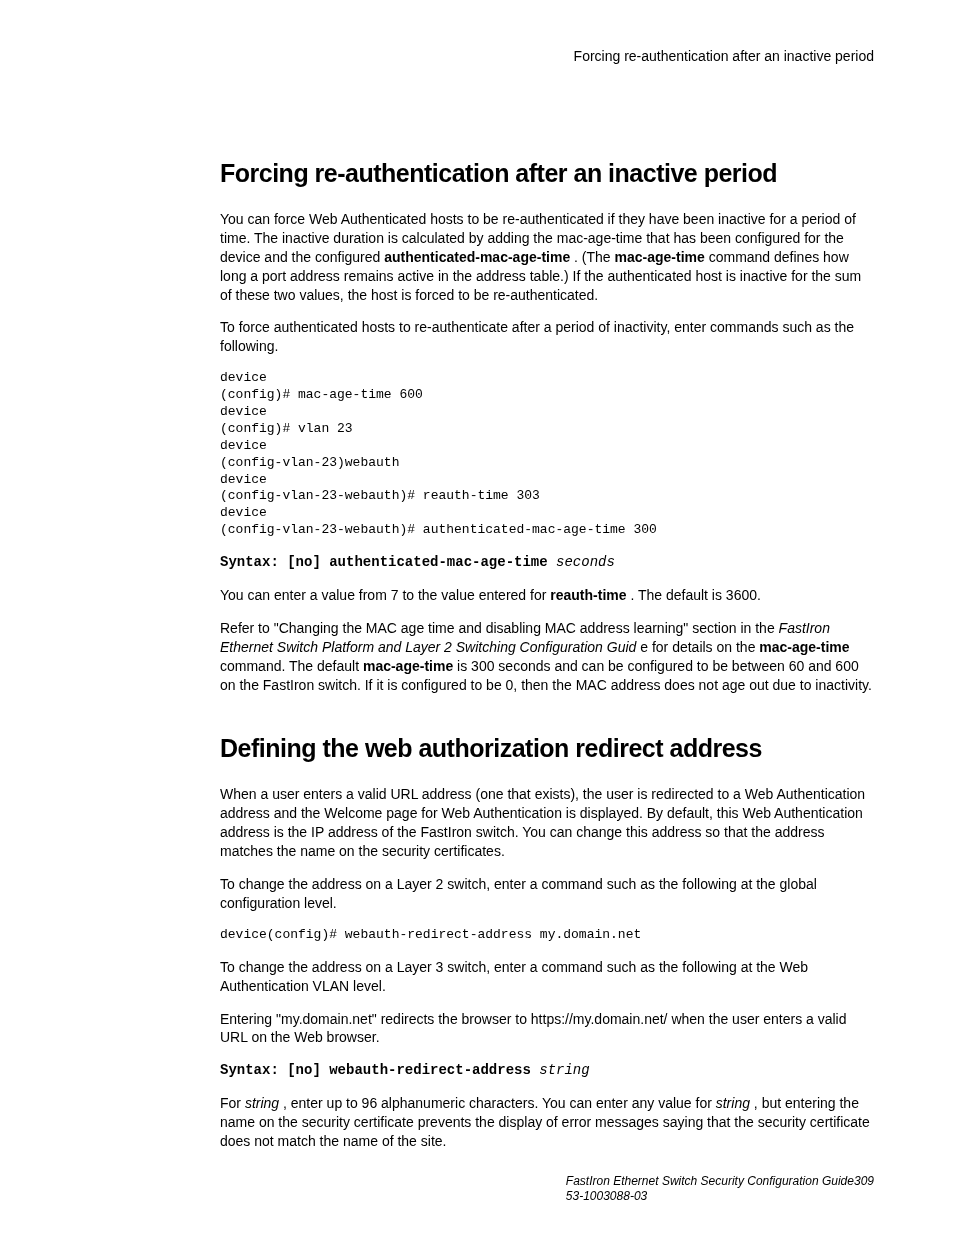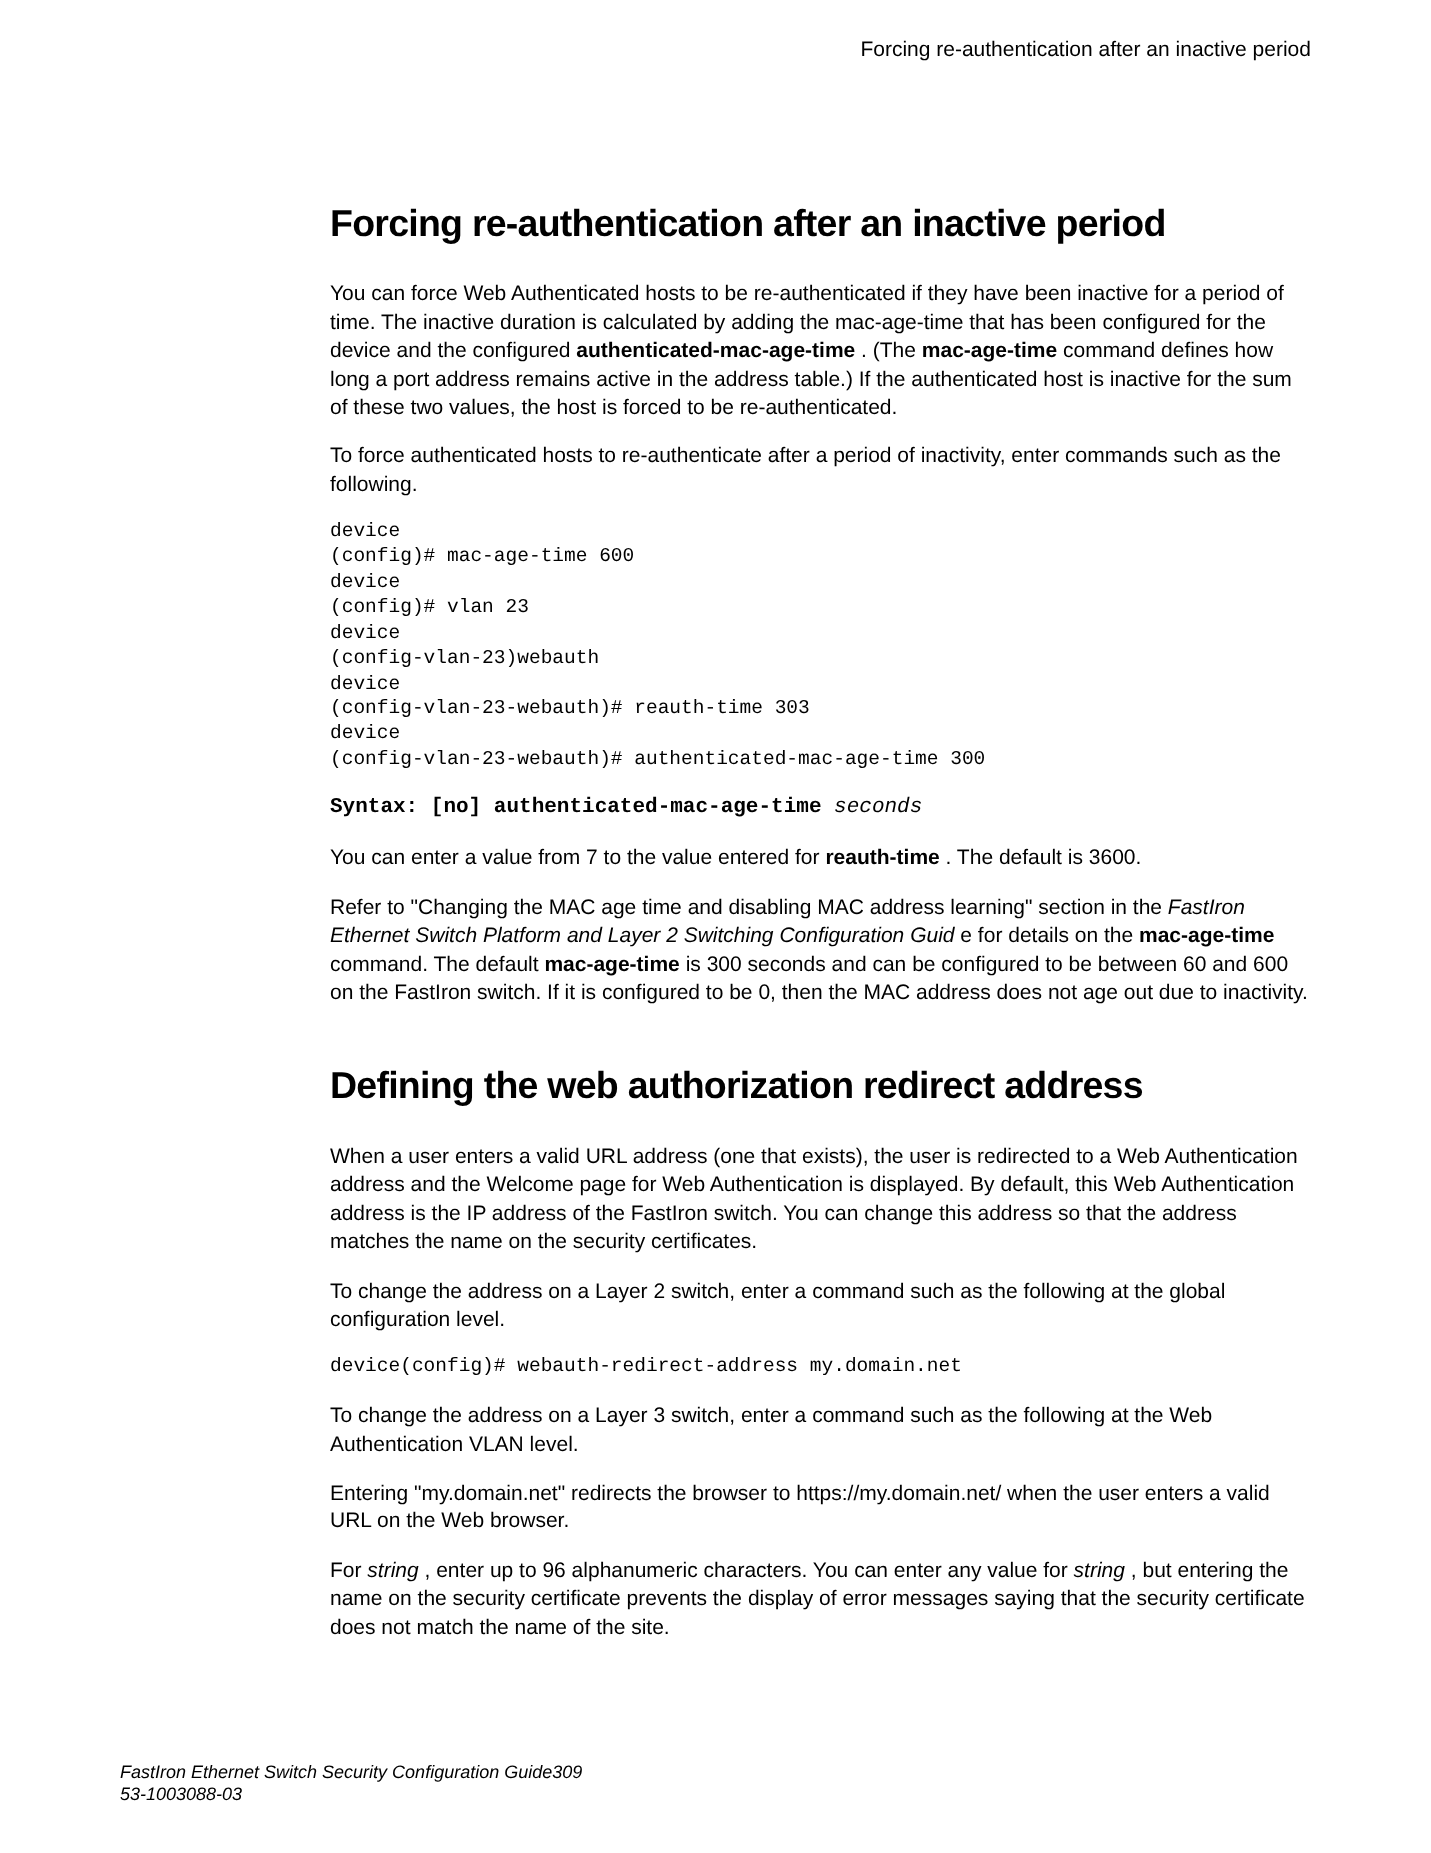--- a/index.html
+++ b/index.html
@@ -5,21 +5,21 @@
     * { margin: 0; padding: 0; box-sizing: border-box; }
     body {
       font-family: Arial, Helvetica, sans-serif;
       background: #fff;
       width: 954px;
       height: 1235px;
       position: relative;
       color: #000;
     }
     .page {
-      padding: 24px 80px 40px 220px;
+      padding: 48px 80px 40px 220px;
     }
     .header-right {
       text-align: right;
       font-size: 14px;
       margin-bottom: 95px;
       color: #000;
     }
     h1 {
       font-family: Arial, Helvetica, sans-serif;
       font-weight: bold;
@@ -49,21 +49,21 @@
     }
     .section2 {
       margin-top: 40px;
     }
     .footer {
       position: absolute;
       bottom: 30px;
       left: 80px;
       right: 80px;
       display: flex;
-      justify-content: flex-start;
+      justify-content: flex-end;
       font-size: 12px;
       font-style: italic;
     }
     .footer-left {
       line-height: 1.3;
     }
     .footer-right {
       font-style: italic;
     }
   </style>
@@ -111,20 +111,23 @@
 
     <p>To change the address on a Layer 2 switch, enter a command such as the following at the global configuration level.</p>
 
     <pre>device(config)# webauth-redirect-address my.domain.net</pre>
 
     <p>To change the address on a Layer 3 switch, enter a command such as the following at the Web Authentication VLAN level.</p>
 
 
     <p>Entering "my.domain.net" redirects the browser to https://my.domain.net/ when the user enters a valid URL on the Web browser.</p>
 
+    <p class="syntax-line">
+      <span class="bold">Syntax: [no] webauth-redirect-address</span><span class="italic"> string</span>
+    </p>
 
     <p>
       <span>For </span><span class="italic">string</span><span> , enter up to 96 alphanumeric characters. You can enter any value for </span><span class="italic">string</span><span> , but entering the name on the security certificate prevents the display of error messages saying that the security certificate does not match the name of the site.</span>
     </p>
   </div>
 </div>
 
 <div class="footer">
   <div class="footer-left">
     <div>FastIron Ethernet Switch Security Configuration Guide</div>

